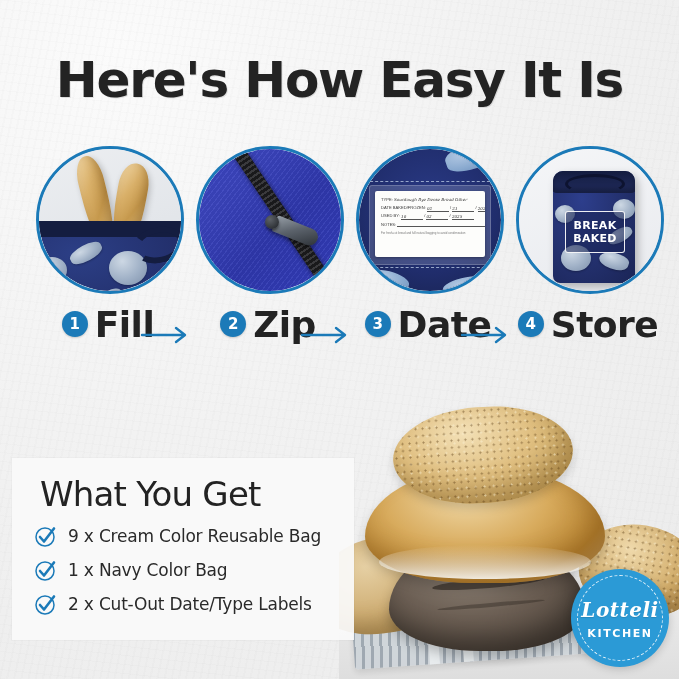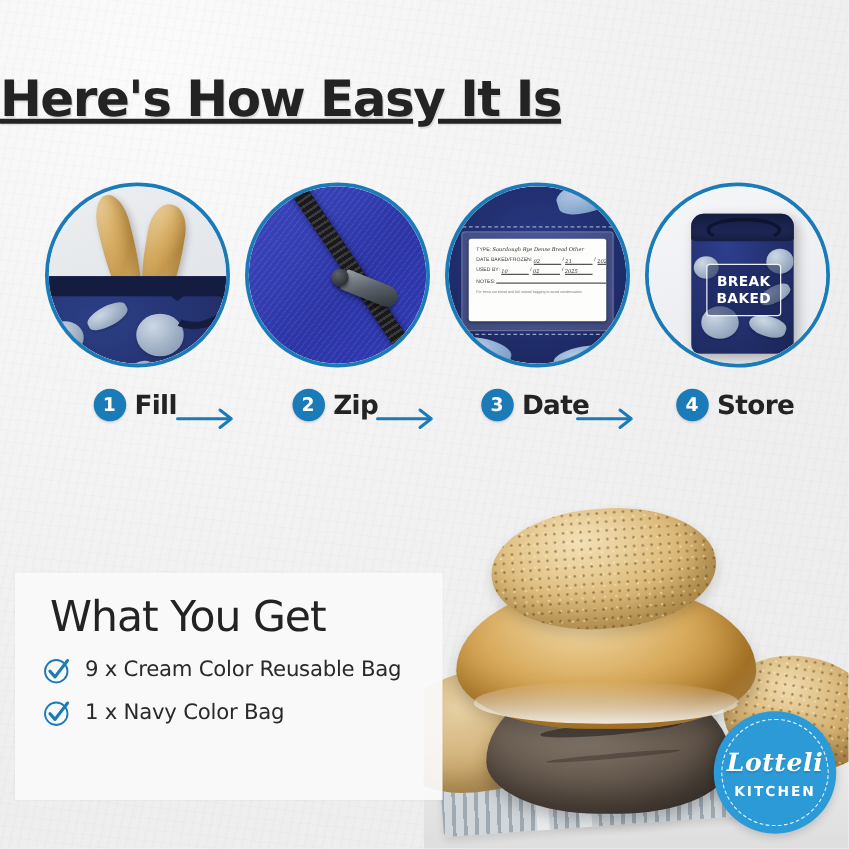--- a/index.html
+++ b/index.html
@@ -18,26 +18,25 @@
   #stage::before{
     content:"";position:absolute;inset:0;
     background:
       repeating-linear-gradient(102deg, rgba(0,0,0,.012) 0 2px, rgba(255,255,255,0) 2px 7px),
       repeating-linear-gradient(6deg, rgba(0,0,0,.010) 0 1px, rgba(255,255,255,0) 1px 9px);
     pointer-events:none;
   }
 
   
   .headline{
-    position:absolute;left:0;right:0;top:52px;
-    font-size:40px;line-height:56px;font-weight:bold;
+    position:absolute;left:0;right:0;top:52px;text-align:center;
+    font-size:50px;line-height:56px;font-weight:bold;
     letter-spacing:-1.2px;color:#232323;
     font-family:"DejaVu Sans","Liberation Sans",sans-serif;
     text-shadow:1px 1px 0 rgba(0,0,0,.10);
-    text-decoration:underline;
   }
 
   
   .steps{position:absolute;left:0;top:142px;width:679px;height:215px;}
   .step{position:absolute;top:0;width:160px;height:215px;}
   .step.s1{left:28px;} .step.s2{left:188px;}
   .step.s3{left:348px;} .step.s4{left:508px;}
 
   .photo-circle{
     position:absolute;left:8px;top:4px;width:148px;height:148px;border-radius:50%;
@@ -169,21 +168,21 @@
     display:flex;align-items:center;justify-content:center;gap:7px;
   }
   .num{
     width:26px;height:26px;border-radius:50%;background:#1b7ab8;flex:0 0 auto;
     display:flex;align-items:center;justify-content:center;
     color:#fff;font-size:15px;font-weight:bold;line-height:1;
     font-family:"DejaVu Sans","Liberation Sans",sans-serif;
     box-shadow:0 1px 2px rgba(0,0,0,.18);
   }
   .steplabel{
-    font-size:21px;font-weight:bold;color:#232323;letter-spacing:-.5px;
+    font-size:36px;font-weight:bold;color:#232323;letter-spacing:-.5px;
     font-family:"DejaVu Sans","Liberation Sans",sans-serif;
   }
   .arrow{position:absolute;top:182px;width:56px;height:22px;}
   .arrow.a1{left:140px;} .arrow.a2{left:300px;} .arrow.a3{left:460px;}
 
   
   .photo{
     position:absolute;right:0;bottom:0;width:340px;height:330px;overflow:hidden;
   }
   .surface{position:absolute;left:0;right:0;bottom:0;height:90px;
@@ -430,15 +429,22 @@
     </div>
 
     <div class="bullet">
       <svg class="check" viewBox="0 0 24 24">
         <circle cx="11" cy="13" r="9" fill="none" stroke="#1b7ab8" stroke-width="1.5"></circle>
         <path d="M6 13 L10 17.5 L20 4.5" fill="none" stroke="#1b7ab8" stroke-width="2.6" stroke-linecap="round" stroke-linejoin="round"></path>
       </svg>
       <div class="txt">1 x Navy Color Bag</div>
     </div>
 
+    <div class="bullet">
+      <svg class="check" viewBox="0 0 24 24">
+        <circle cx="11" cy="13" r="9" fill="none" stroke="#1b7ab8" stroke-width="1.5"></circle>
+        <path d="M6 13 L10 17.5 L20 4.5" fill="none" stroke="#1b7ab8" stroke-width="2.6" stroke-linecap="round" stroke-linejoin="round"></path>
+      </svg>
+      <div class="txt">2 x Cut-Out Date/Type Labels</div>
+    </div>
   </div>
 
 </div>
 
 </body></html>

